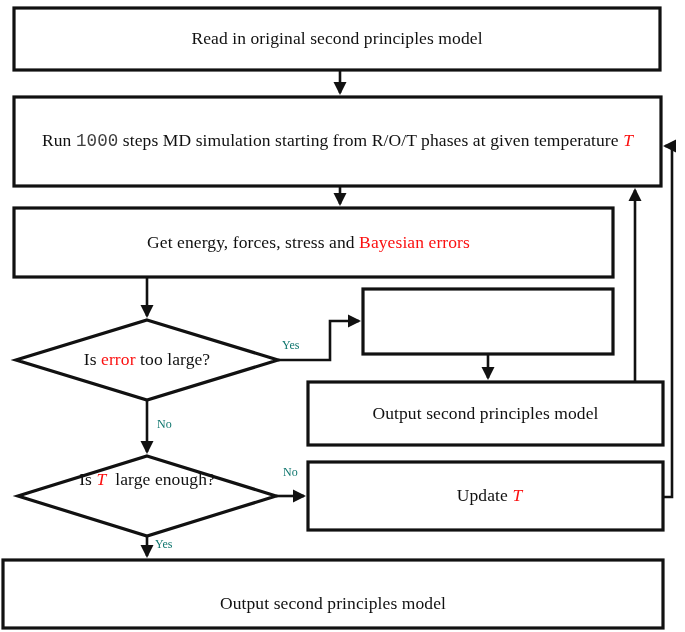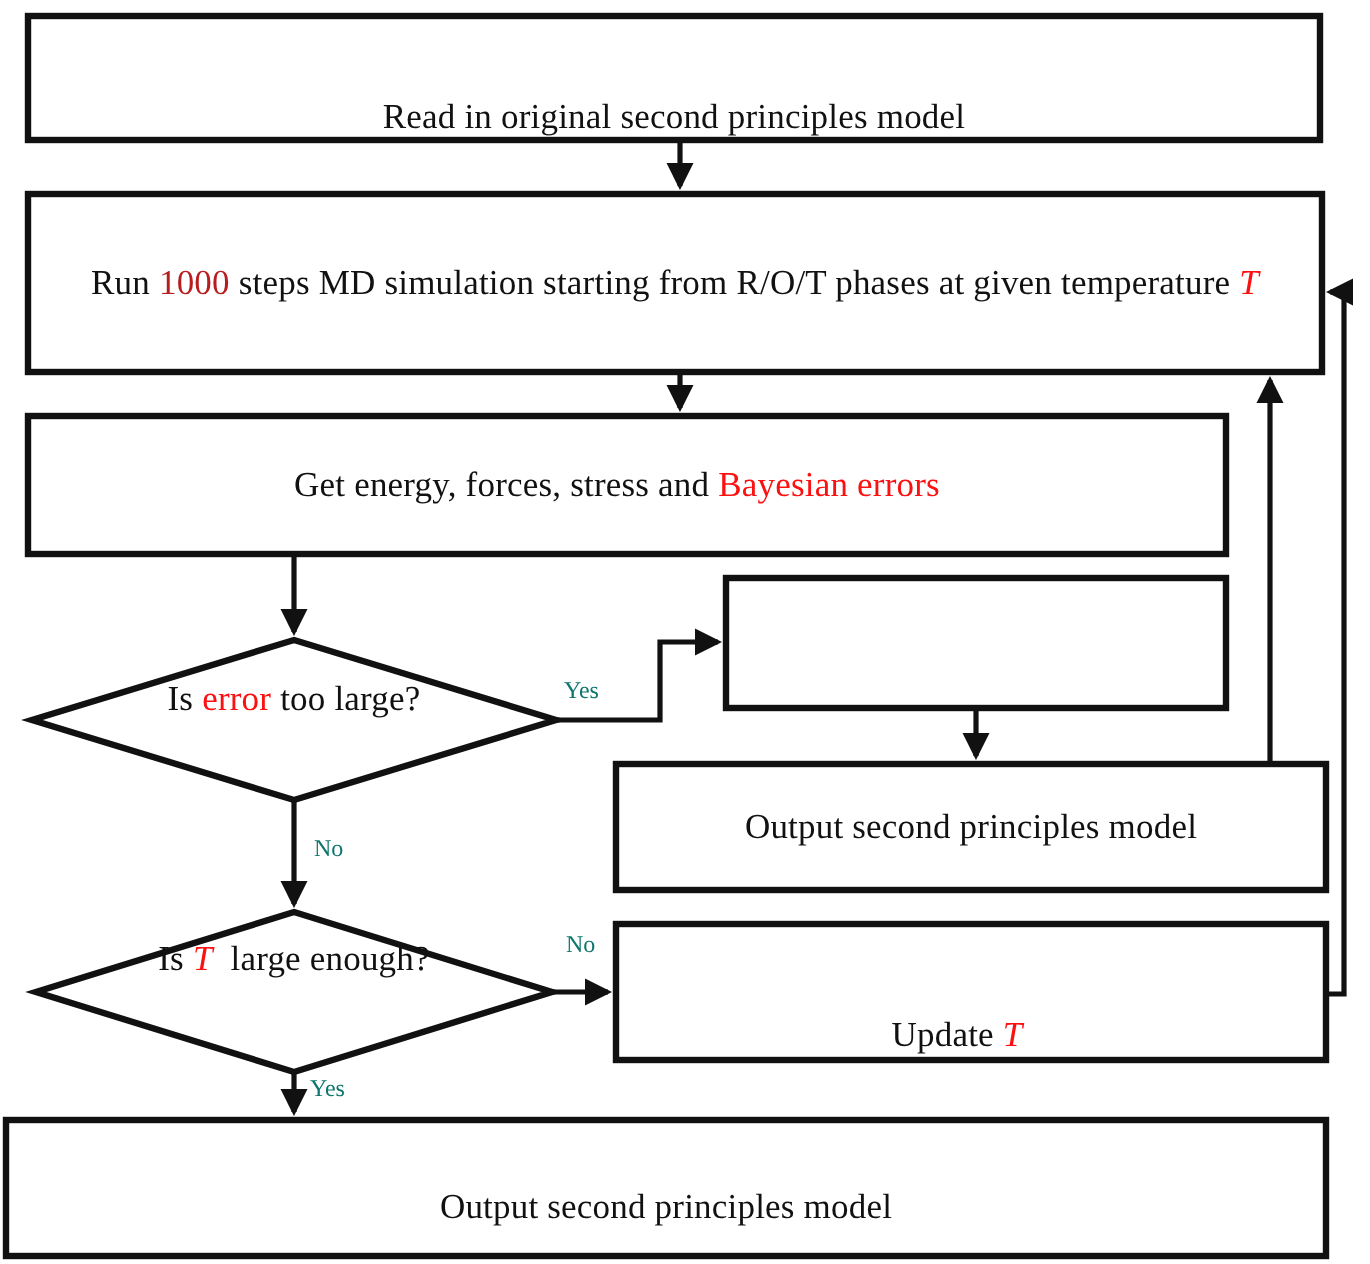--- a/index.html
+++ b/index.html
@@ -37,21 +37,21 @@
     box-sizing: border-box;
   }
   .edge-label {
     position: absolute;
     color: #0f766e;
     font-size: 12px;
     line-height: 1;
     white-space: nowrap;
     pointer-events: none;
   }
-  .hl-blue { color: #b91c1c; }
+  .hl-blue { color: #404040; font-family: Liberation Mono, monospace; }
   .hl-red  { color: #fb1111; }
   .var-T   { color: #fb1111; font-style: italic; font-family: "Liberation Serif","DejaVu Serif",serif; }
 </style>
 </head>
 <body>
 
 <div id="canvas">
 
   <svg class="layer" viewBox="0 0 685 632">
     <defs>
@@ -98,46 +98,46 @@
       <path d="M 147 400 L 147 452" marker-end="url(#arrow)"></path>
 
       <path d="M 276 496 L 304 496" marker-end="url(#arrow)"></path>
 
       <path d="M 663 497 L 672 497 L 672 146 L 665 146" marker-end="url(#arrow)"></path>
 
       <path d="M 147 536 L 147 556" marker-end="url(#arrow)"></path>
     </g>
   </svg>
 
-  <div class="node-text" style="left:14px; top:8px; width:646px; height:62px;margin-top:20px;">
+  <div class="node-text" style="left:14px; top:8px; width:646px; height:62px;">
     <span>Read in original second principles model</span>
   </div>
 
   <div class="node-text" style="left:34px; top:97px; width:607px; height:89px; padding:0 6px;">
     <span>Run <span class="hl-blue">1000</span> steps MD simulation starting from R/O/T phases at given temperature <span class="var-T">T</span></span>
   </div>
 
   <div class="node-text" style="left:14px; top:208px; width:553px; height:69px;padding-left:36px;">
     <span>Get energy, forces, stress and <span class="hl-red">Bayesian errors</span></span>
   </div>
 
-  <div class="node-text" style="left:40px; top:330px; width:214px; height:40px;">
+  <div class="node-text" style="left:40px; top:340px; width:214px; height:40px;">
     <span>Is <span class="hl-red">error</span> too large?</span>
   </div>
 
 
   <div class="node-text" style="left:308px; top:382px; width:355px; height:63px;">
     <span>Output second principles model</span>
   </div>
 
   <div class="node-text" style="left:40px; top:460px; width:214px; height:40px;">
     <span>Is <span class="var-T">T</span>&nbsp; large enough?</span>
   </div>
 
-  <div class="node-text" style="left:301px; top:462px; width:355px; height:68px;align-items:flex-end;">
+  <div class="node-text" style="left:312px; top:462px; width:355px; height:68px;">
     <span>Update <span class="var-T">T</span></span>
   </div>
 
   <div class="node-text" style="left:3px; top:560px; width:660px; height:88px;">
     <span>Output second principles model</span>
   </div>
 
   <div class="edge-label" style="left:282px; top:339px;">Yes</div>
 
   <div class="edge-label" style="left:157px; top:418px;">No</div>

